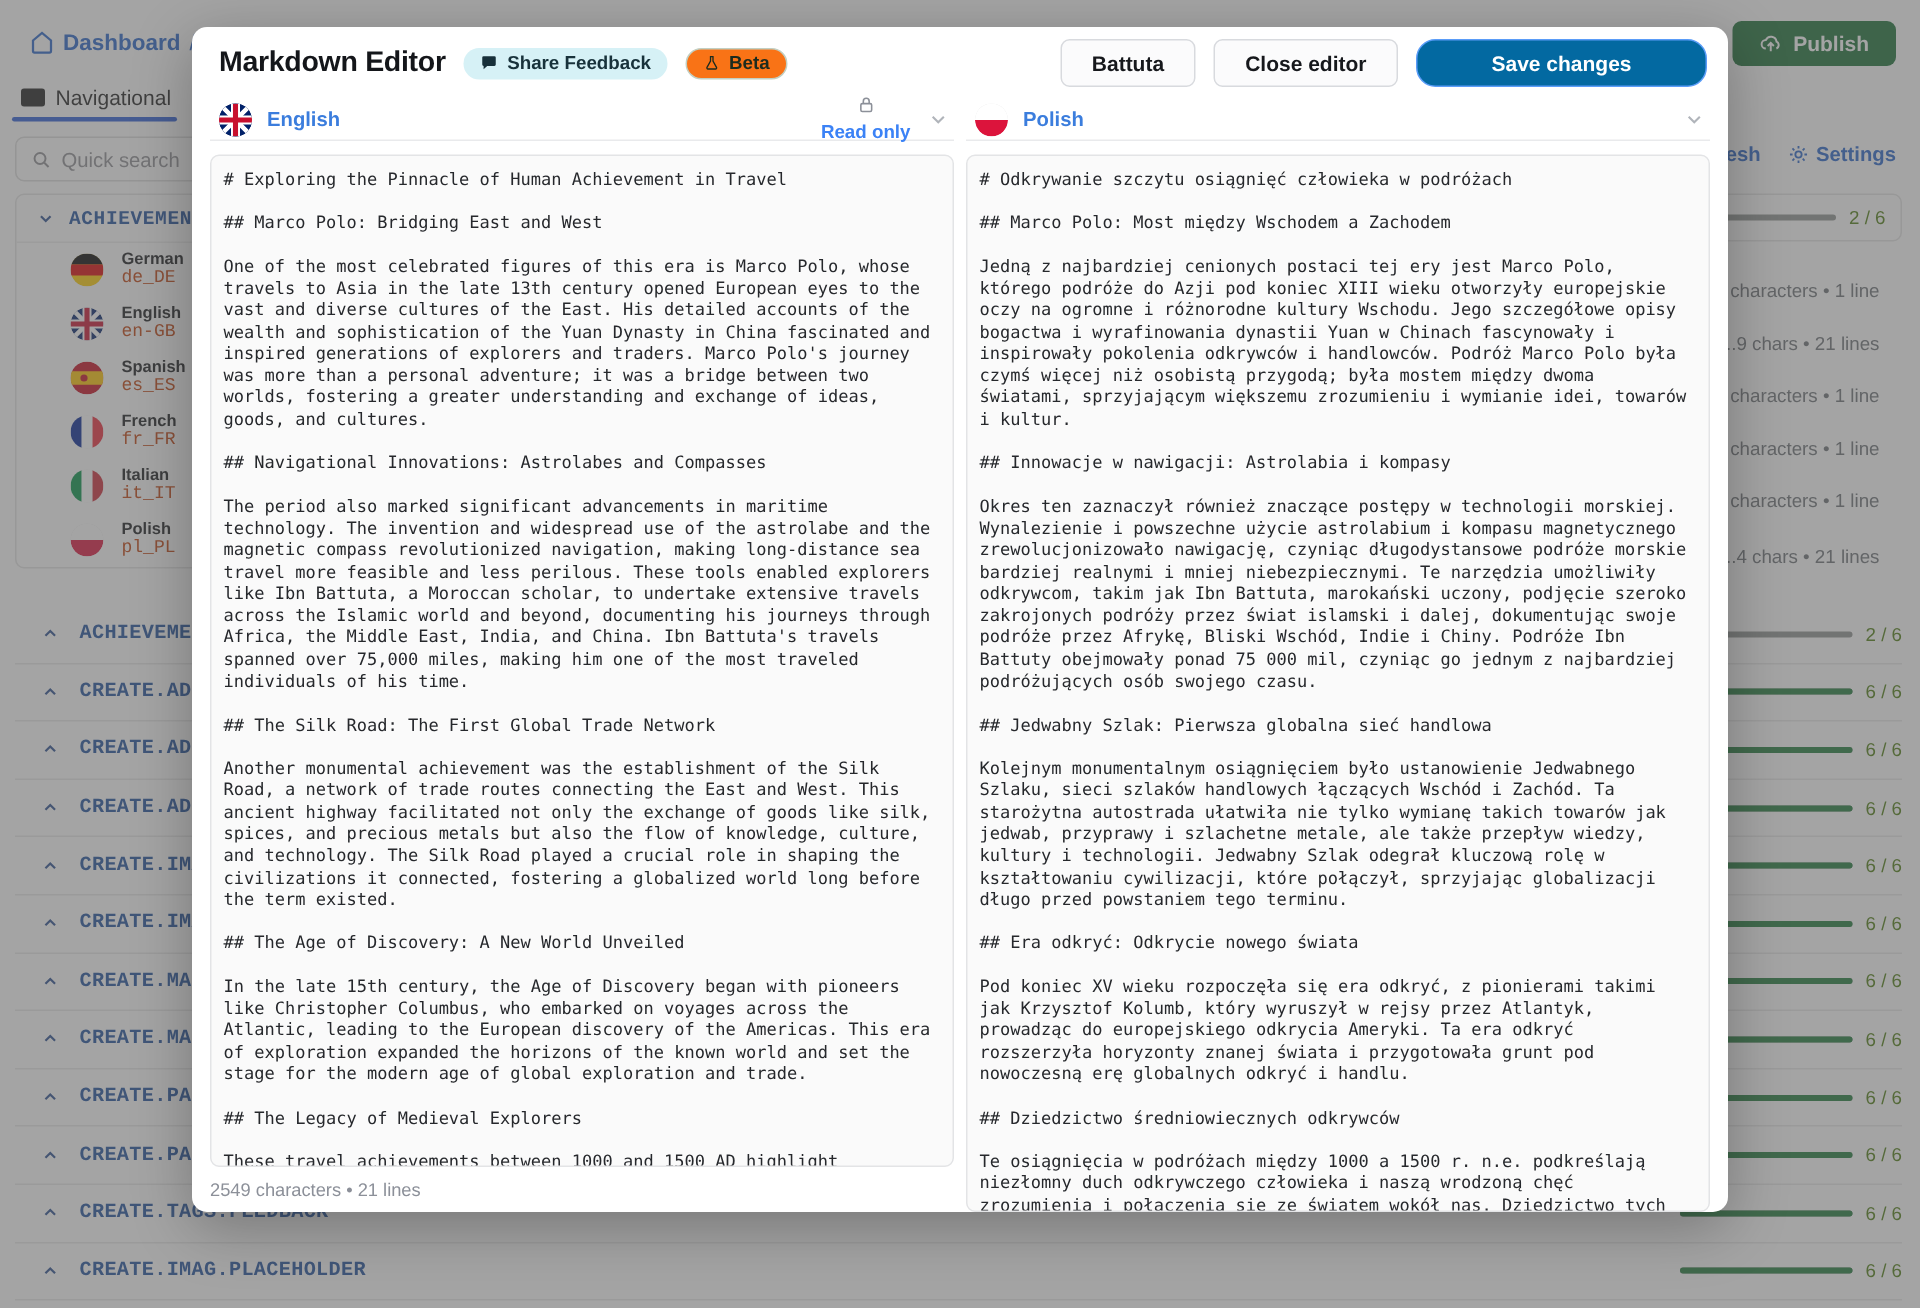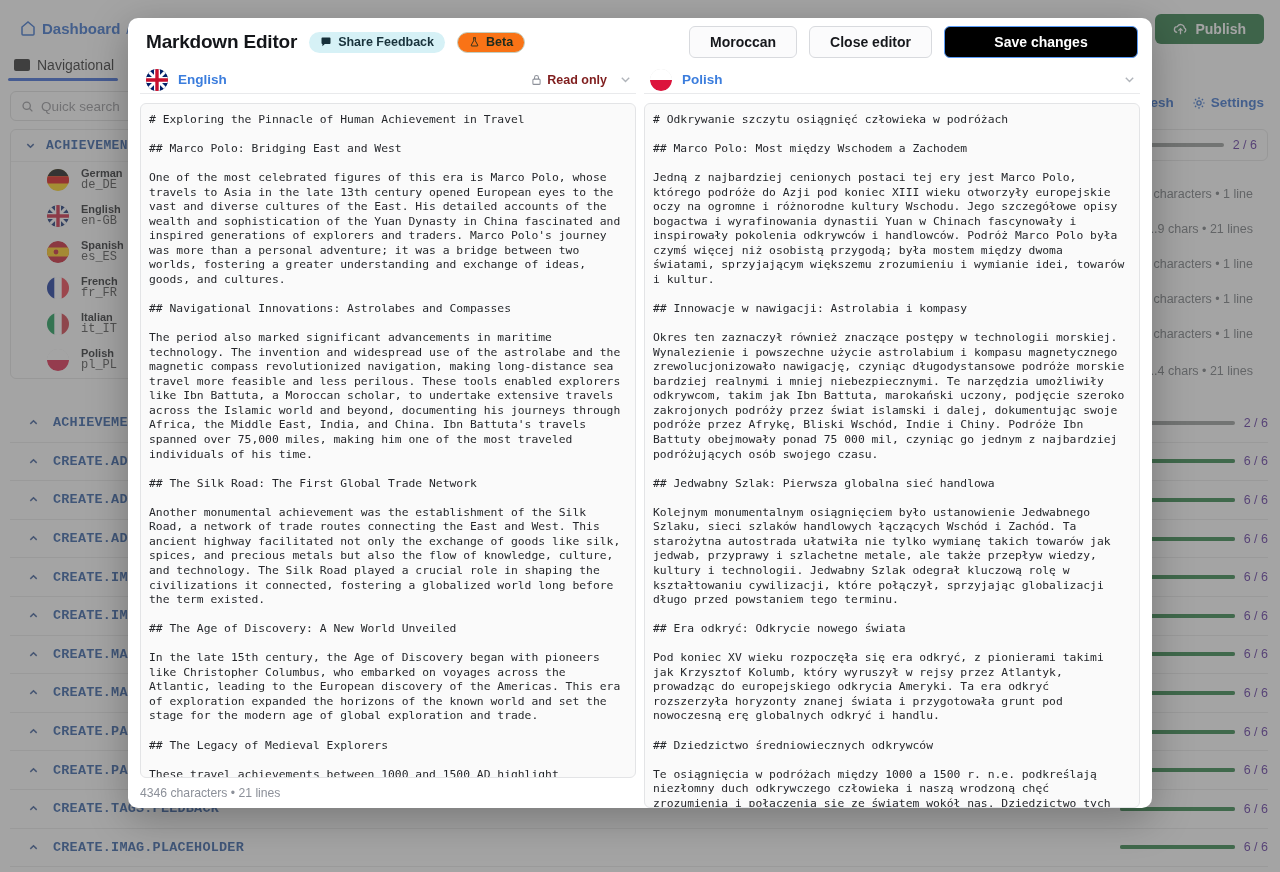--- a/index.html
+++ b/index.html
@@ -84,39 +84,39 @@
     color: #1c4e9c; font-family: "Liberation Mono", monospace;
   }
   .lang-row {
     display: flex; align-items: center; gap: 12px;
     height: 36px; padding-left: 36px;
   }
   .flag { width: 22px; height: 22px; border-radius: 50%; overflow: hidden; flex: none;
           box-shadow: 0 0 0 1px rgba(0,0,0,.08) inset; position: relative; }
   .lang-text { line-height: 1.08; }
   .lang-name { font-size: 11px; font-weight: 700; color: #15171a; }
-  .lang-code { font-size: 12px; color: #404040; font-family: "Liberation Mono", monospace; }
+  .lang-code { font-size: 12px; color: #c2410c; font-family: "Liberation Mono", monospace; }
 
   
   .bg-actions {
     position: absolute; top: 95px; right: 16px;
     display: flex; align-items: center; gap: 18px;
     font-size: 13.5px; color: #2563c9; font-weight: 600;
   }
   .bg-actions > div { display: flex; align-items: center; gap: 5px; }
   .gear { width: 14px; height: 14px; }
 
   .right-card {
     position: absolute; left: 1120px; width: 148px;
     border: 1px solid #e3e3e3; border-radius: 6px; background: #fff;
   }
   .bar-row { display: flex; align-items: center; gap: 9px; height: 100%; }
   .track { flex: 1; height: 4px; border-radius: 3px; background: #8e918f; position: relative; }
   .track > i { position: absolute; left: 0; top: 0; bottom: 0; border-radius: 3px; background: #1d7a37; display:block;}
-  .cnt { font-size: 12.5px; color: #4c1d95; white-space: nowrap; }
+  .cnt { font-size: 12.5px; color: #4d7c0f; white-space: nowrap; }
 
   .meta-line { position: absolute; font-size: 12.5px; color: #6b7075; white-space: nowrap; }
 
   
   .key-row {
     position: absolute; left: 10px; width: 1258px; height: 38.5px;
     border-bottom: 1px solid #e9e9e9;
     display: flex; align-items: center; gap: 14px; padding-left: 18px;
   }
   .key-label {
@@ -150,33 +150,33 @@
     font-size: 12.5px; font-weight: 600;
   }
   .pill-feedback { background: #d6f1f6; color: #18323b; }
   .pill-beta { background: #f97316; color: #1c2b1e; border: 1px solid #c2cfc2; }
   .head-spacer { flex: 1; }
   .hbtn {
     height: 32px; padding: 0 20px; border-radius: 6px;
     font-size: 14px; font-weight: 600; cursor: pointer;
     border: 1px solid #d8dade; background: #fbfbfc; color: #16181c;
   }
-  .hbtn-primary { background: #000000; border-color: #5a9cf8; color: #fff; min-width: 194px; }
+  .hbtn-primary { background: #0369a1; border-color: #5a9cf8; color: #fff; min-width: 194px; border-radius: 13px; }
 
   .panes {
     flex: 1; display: flex; gap: 8px; padding: 0 12px 0 12px; min-height: 0;
   }
   .pane { flex: 1; display: flex; flex-direction: column; min-width: 0; }
   .pane-head {
     height: 28px; display: flex; align-items: center; gap: 10px;
     border-bottom: 1px solid #e9eaec; padding: 0 4px 0 6px;
   }
   .pane-lang { font-size: 13.5px; font-weight: 700; color: #3b7ddd; }
   .pane-head-right { margin-left: auto; display: flex; align-items: center; gap: 12px; }
-  .readonly { display: flex; align-items: center; gap: 5px; font-size: 12.5px; color: #7f1d1d; font-weight: 600; }
+  .readonly { display: flex; align-items: center; gap: 5px; font-size: 12.5px; color: #3b82f6; font-weight: 600; flex-direction: column; }
   .caret { width: 13px; height: 13px; color: #b0b4ba; }
 
   .editor {
     flex: 1; margin-top: 9px;
     border: 1px solid #e3e4e6; border-radius: 6px;
     background: #fafafa;
     overflow: hidden;
     padding: 8px 10px 6px 8px;
   }
   .editor pre {
@@ -504,21 +504,21 @@
 
     <span class="pill pill-beta">
       <svg width="11" height="12" viewBox="0 0 16 16" fill="none" stroke="#1c2b1e" stroke-width="1.3">
         <path d="M6.2 1.8h3.6M6.8 1.8v4.4L3.4 12.3a1 1 0 00.85 1.5h7.5a1 1 0 00.85-1.5L9.2 6.2V1.8"></path>
       </svg>
       <span>Beta</span>
     </span>
 
     <span class="head-spacer"></span>
 
-    <button class="hbtn">Moroccan</button>
+    <button class="hbtn">Battuta</button>
     <button class="hbtn">Close editor</button>
     <button class="hbtn hbtn-primary">Save changes</button>
   </div>
 
   <div class="panes">
 
     <div class="pane">
       <div class="pane-head">
         <span class="flag flag-gb">
           <svg viewBox="0 0 22 22" width="22" height="22">
@@ -558,21 +558,21 @@
 Another monumental achievement was the establishment of the Silk Road, a network of trade routes connecting the East and West. This ancient highway facilitated not only the exchange of goods like silk, spices, and precious metals but also the flow of knowledge, culture, and technology. The Silk Road played a crucial role in shaping the civilizations it connected, fostering a globalized world long before the term existed.
 
 ## The Age of Discovery: A New World Unveiled
 
 In the late 15th century, the Age of Discovery began with pioneers like Christopher Columbus, who embarked on voyages across the Atlantic, leading to the European discovery of the Americas. This era of exploration expanded the horizons of the known world and set the stage for the modern age of global exploration and trade.
 
 ## The Legacy of Medieval Explorers
 
 These travel achievements between 1000 and 1500 AD highlight humanity's enduring spirit of exploration and our innate desire to understand and connect with the world around us. The legacy of these explorers and the technological advancements they utilized continue to inspire and influence modern travel and global interactions. As we journey into the future, we</pre>
       </div>
-      <div class="pane-foot">4346 characters • 21 lines</div>
+      <div class="pane-foot">2549 characters • 21 lines</div>
     </div>
 
     <div class="pane">
       <div class="pane-head">
         <span class="flag flag-pl">
           <svg viewBox="0 0 22 22" width="22" height="22">
             <circle cx="11" cy="11" r="11" fill="#fff"></circle>
             <path d="M0 11a11 11 0 0022 0z" fill="#DC143C"></path>
           </svg>
         </span>

